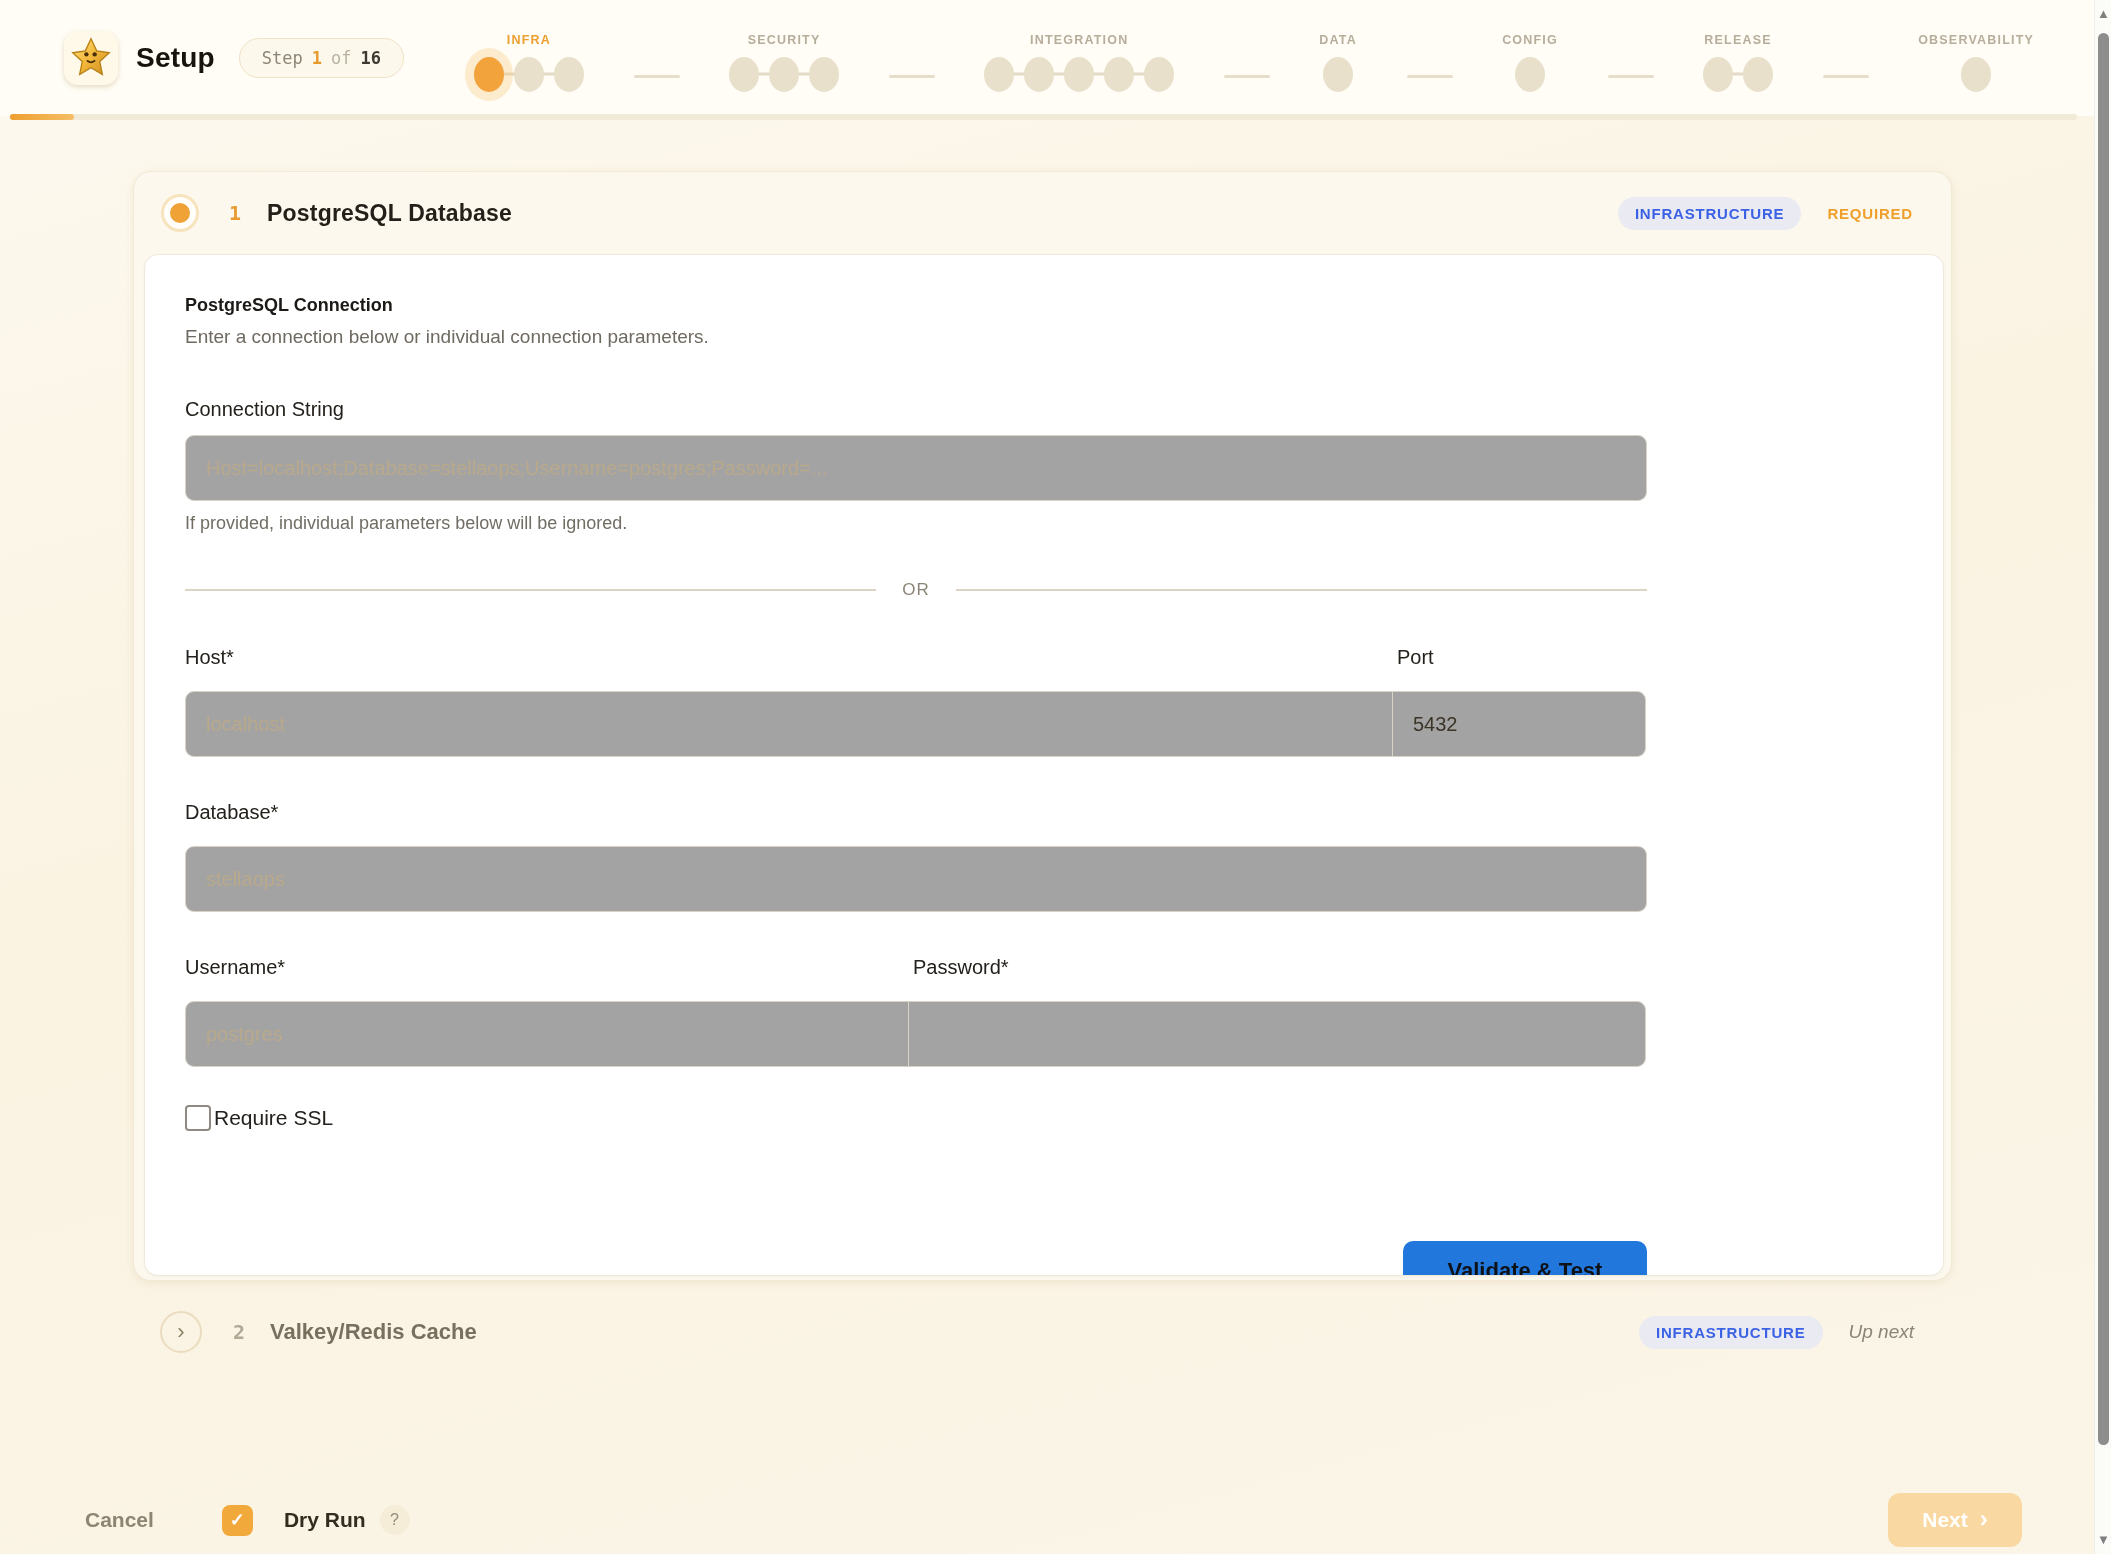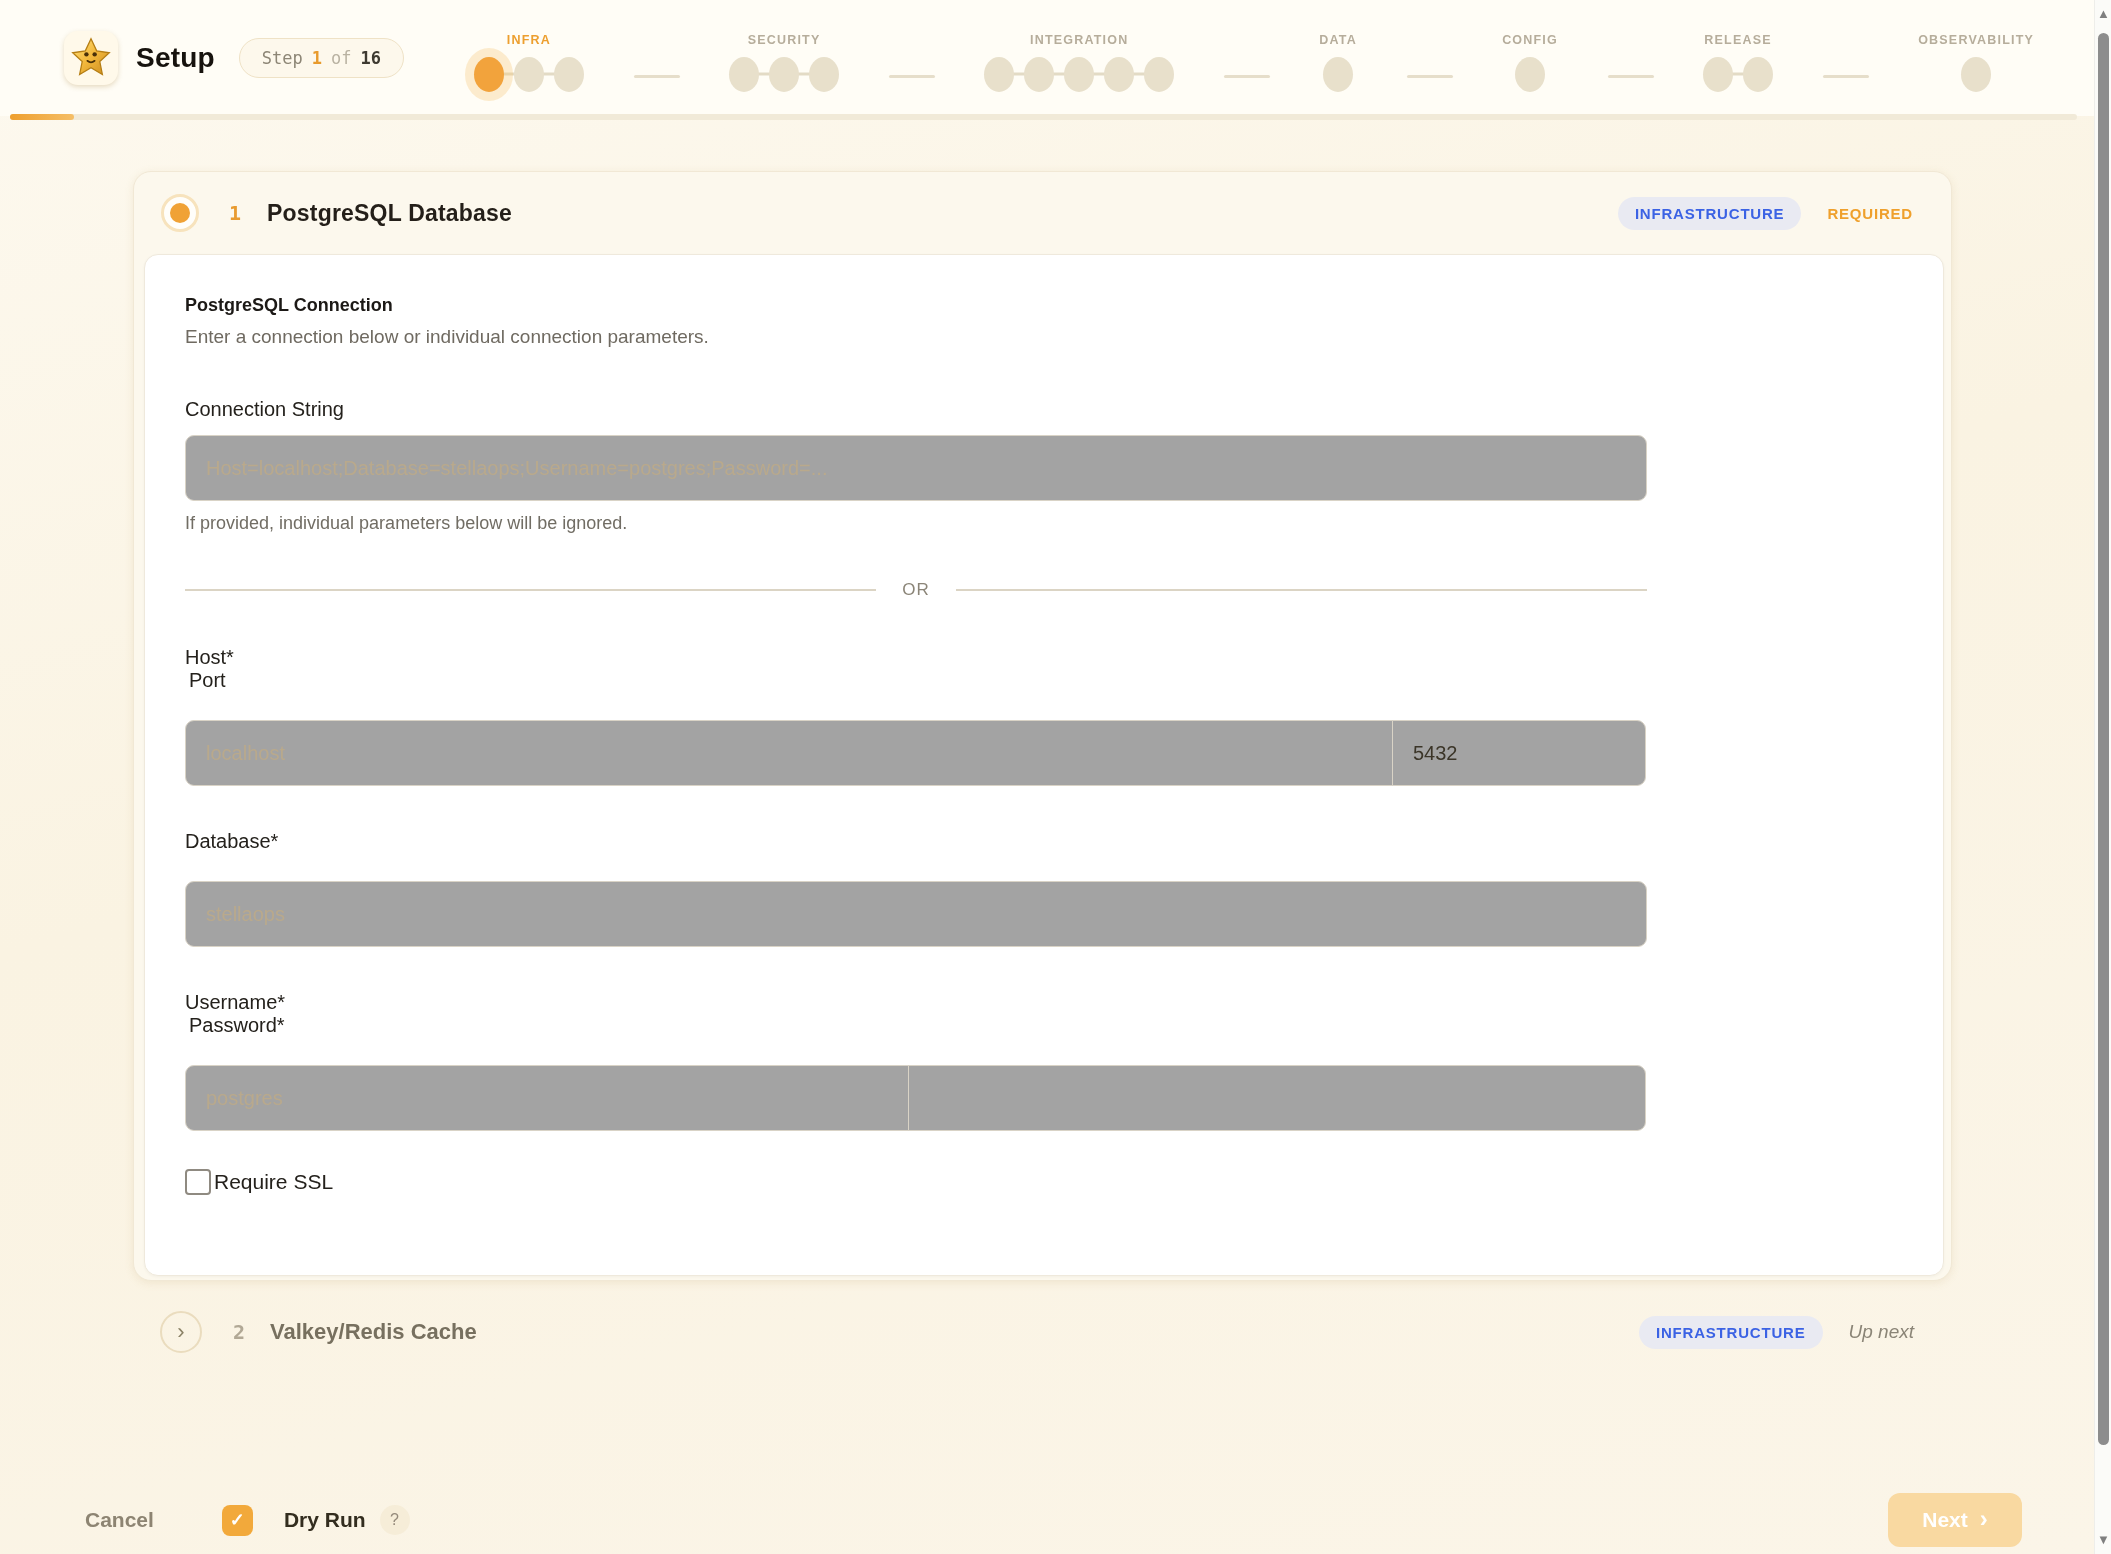--- a/index.html
+++ b/index.html
@@ -64,24 +64,24 @@
   .input { display:flex; align-items:center; border:1px solid #D9D3C6; border-radius:9px;
     background:#a3a3a3; height:66px; padding:0 20px; font-size:20px; margin-top:14px; }
   input.raw { width:100%; height:100%; border:none; outline:none; font-size:20px;
     font-family:"Liberation Sans", sans-serif; color:#3B3528; background:transparent; }
   input.raw::placeholder { color:#B9A98C; opacity:1; }
   .helper { font-size:18px; color:#716D64; margin-top:12px; }
 
   .or-row { display:flex; align-items:center; margin-top:44px; height:24px; }
   .or-row .line { flex:1; height:2px; background:#DBD4C4; }
   .or-row .or { font-size:17px; color:#8B8578; letter-spacing:1px; padding:0 26px; }
-  .lbl-row { display:flex; margin-top:44px;flex-direction:column; }
+  .lbl-row { display:flex; margin-top:44px; }
   .lbl-row .f-label { margin-top:0; }
   .inp-row { display:flex; margin-top:14px; }
-  .inp-row .input { margin-top:14px; }
+  .inp-row .input { margin-top:8px; }
   .host-w { width:1208px; }
   .port-w { width:254px; margin-left:0; }
   .join-r { border-top-right-radius:0; border-bottom-right-radius:0; }
   .join-l { border-top-left-radius:0; border-bottom-left-radius:0; margin-left:-1px; }
   .half-a { width:724px; }
   .half-b { width:738px; }
 
   .ssl-row { display:flex; align-items:center; margin-top:38px; }
   .checkbox { width:26px; height:26px; border:2px solid #8F8A81; border-radius:4px; background:#FFF; }
   .ssl-row .txt { font-size:21px; color:#24211C; margin-left:3px; }

